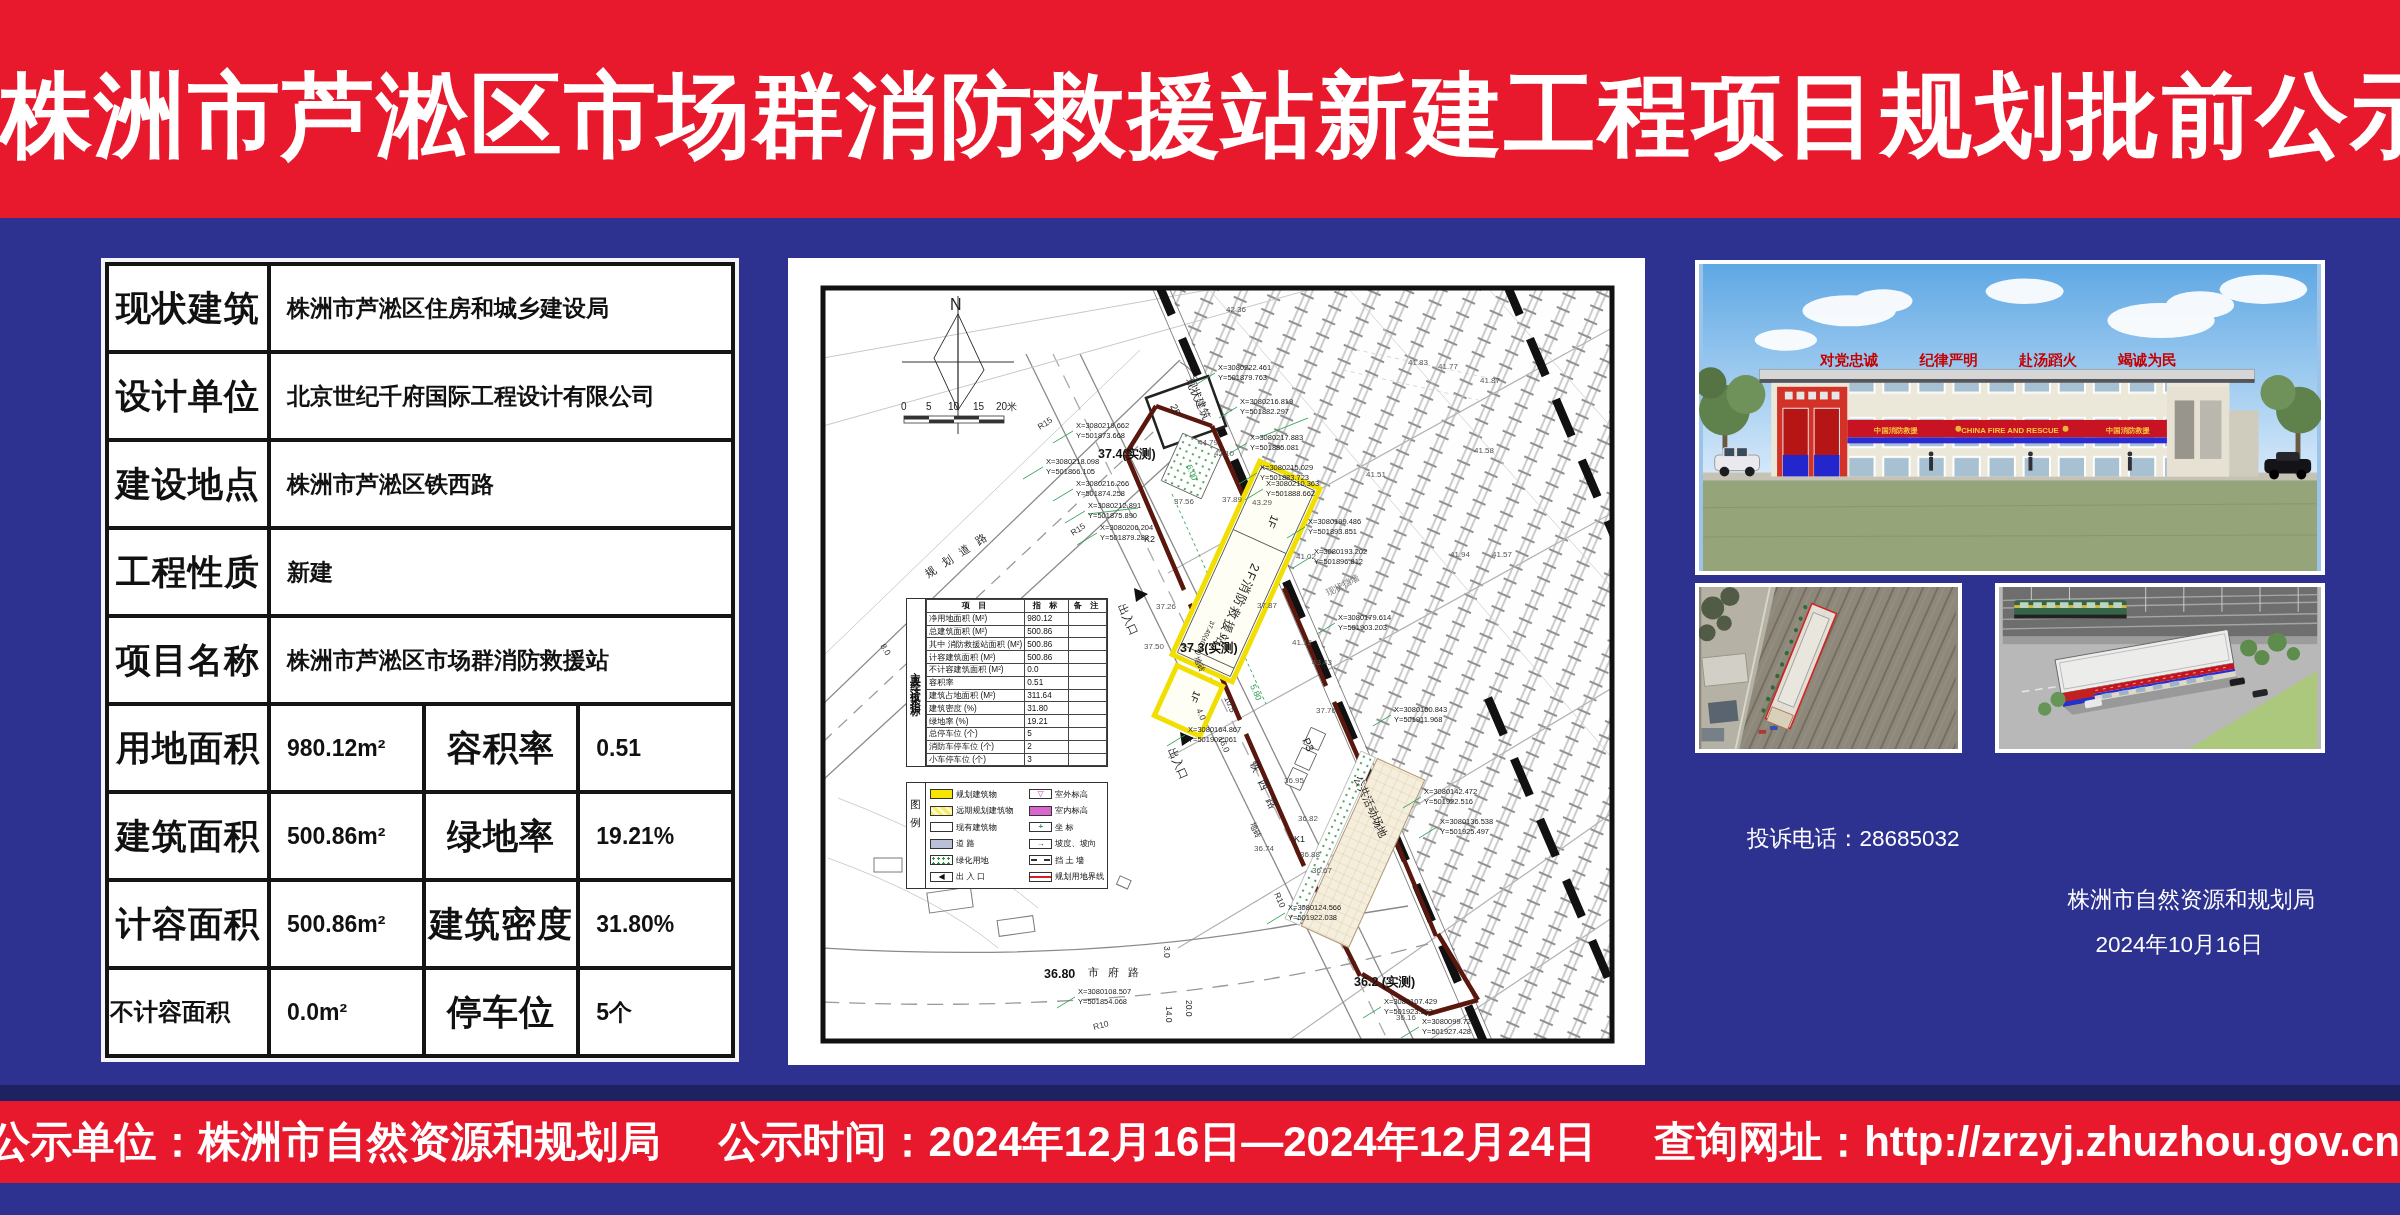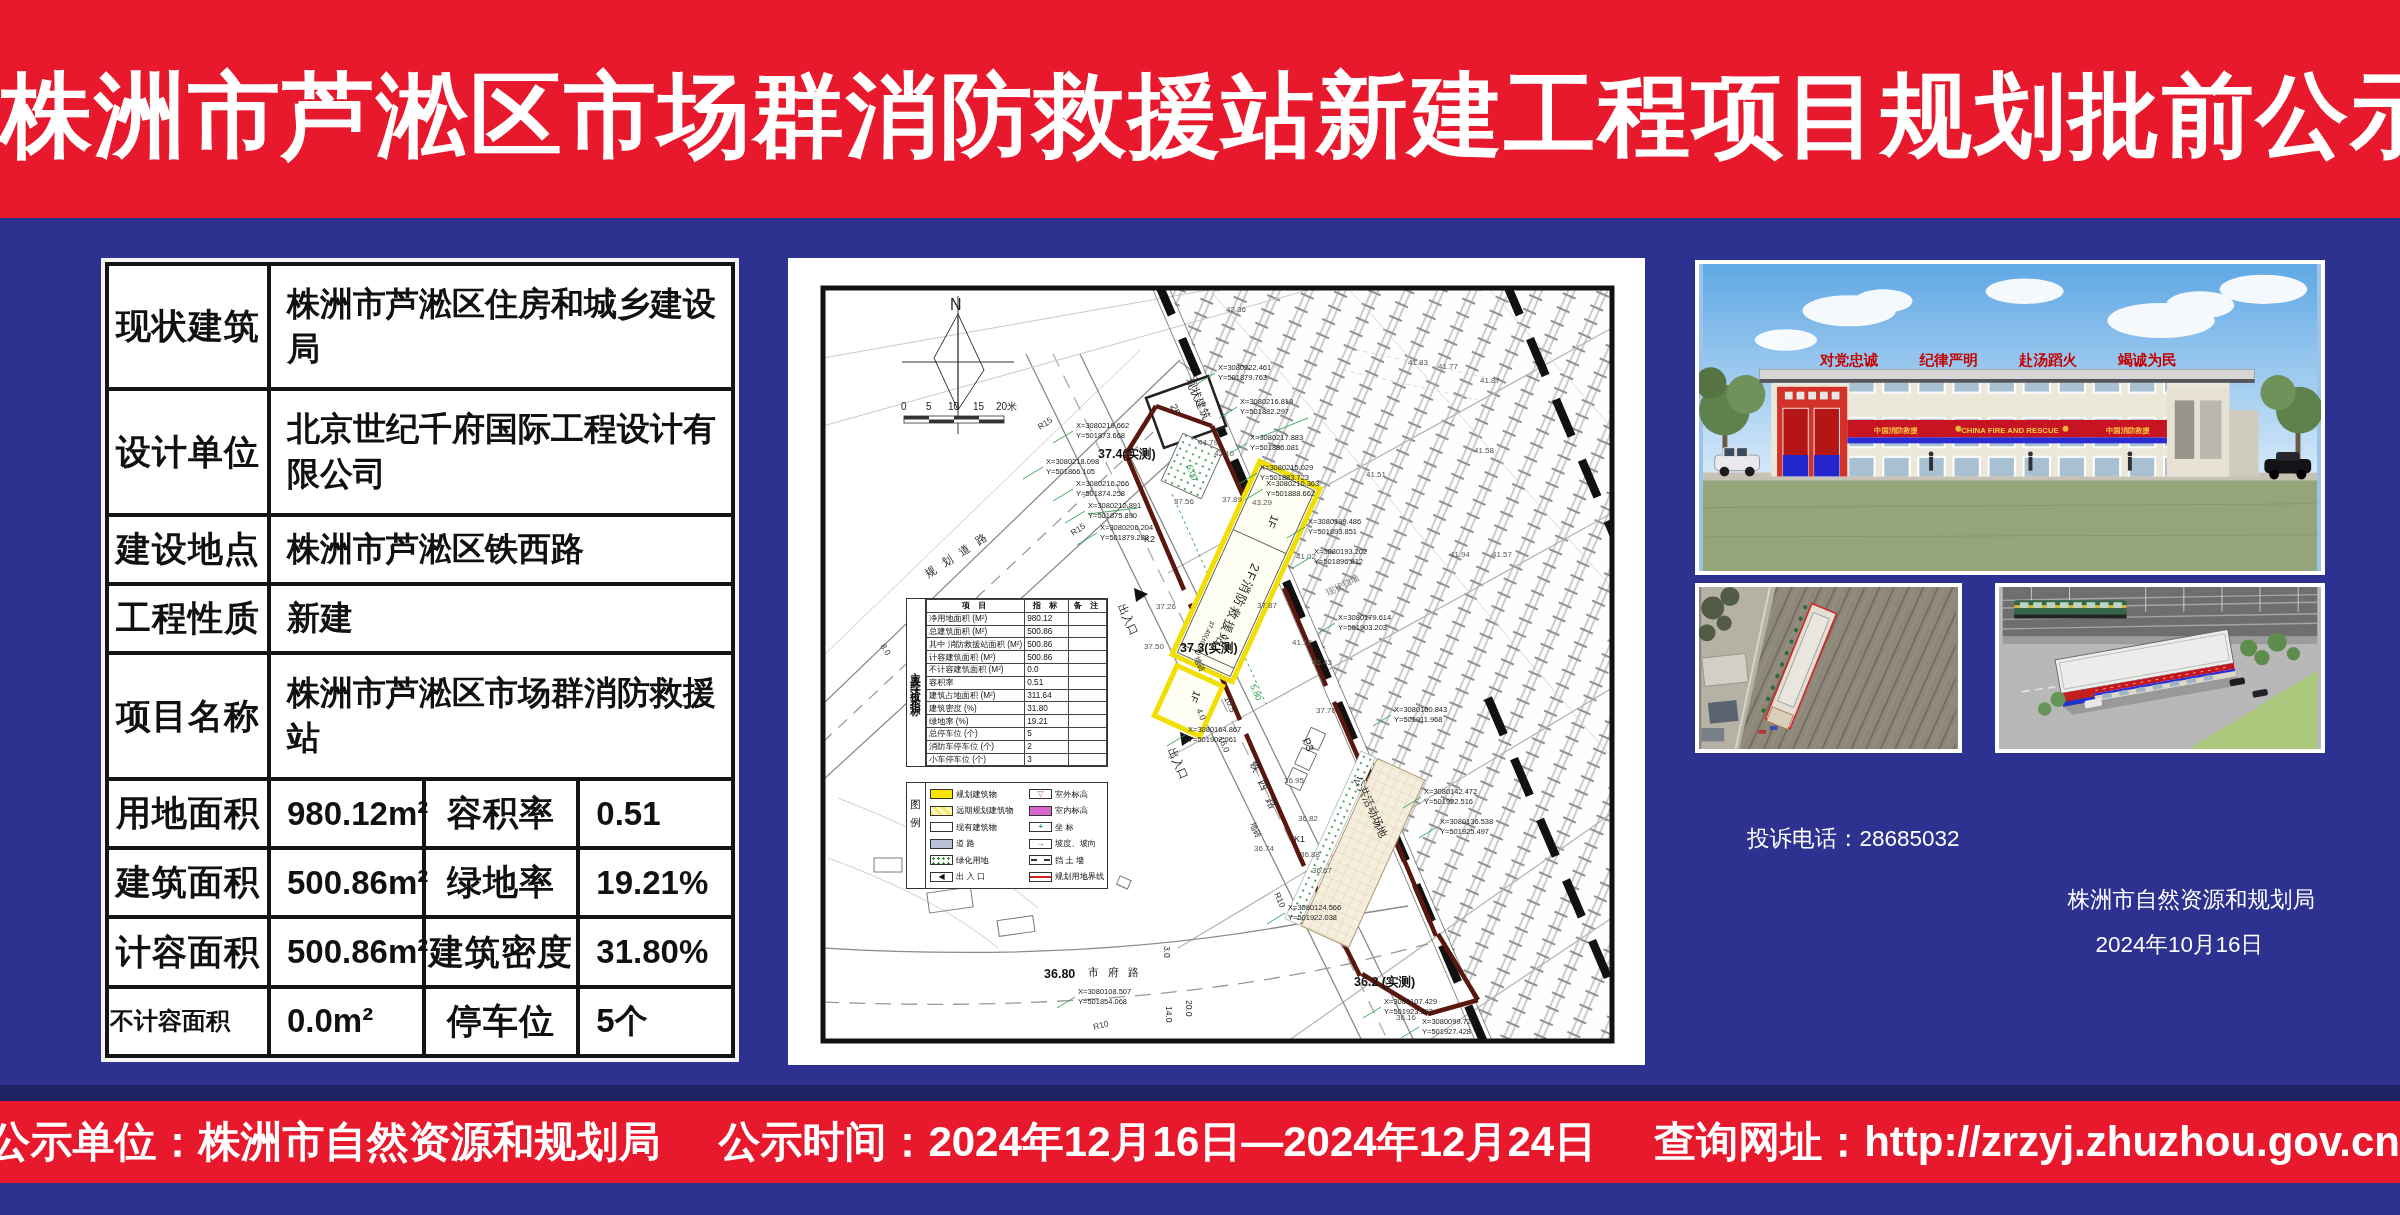--- a/index.html
+++ b/index.html
@@ -9,21 +9,21 @@
   
   .band-top{position:absolute;left:0;top:0;width:2400px;height:218px;background:#e8192c;}
   .band-top h1{margin:0;height:218px;line-height:230px;text-align:center;color:#fff;
                font-size:92px;font-weight:900;letter-spacing:2px;white-space:nowrap;}
   
   .info-table{position:absolute;left:105px;top:262px;width:630px;height:796px;border-collapse:collapse;
               background:#fff;box-shadow:0 0 0 4px rgba(255,255,255,.95);table-layout:fixed;}
   .info-table td{border:4px solid #141414;color:#111;vertical-align:middle;}
   .info-table .lb{font-weight:800;text-align:center;font-size:35px;letter-spacing:1px;}
   .info-table .lbs{font-weight:800;text-align:left;font-size:24px;}
-  .info-table .vl{font-size:33px;font-weight:600;padding-left:16px;text-align:left;}
+  .info-table .vl{font-size:23px;font-weight:600;padding-left:16px;text-align:left;}
   
   .siteplan{position:absolute;left:788px;top:258px;width:857px;height:807px;background:#fff;}
   .siteplan svg{position:absolute;left:0;top:0;}
   .t{fill:#222;}
   .el{font-size:8px;fill:#555;}
   .elb{font-size:12.5px;fill:#111;font-weight:bold;}
   .dm{font-size:8.5px;fill:#333;}
   .dmg{fill:#2ea052;}
   .cd{font-size:7.5px;fill:#1a1a1a;}
   .rl{font-size:11px;fill:#222;letter-spacing:3px;}

